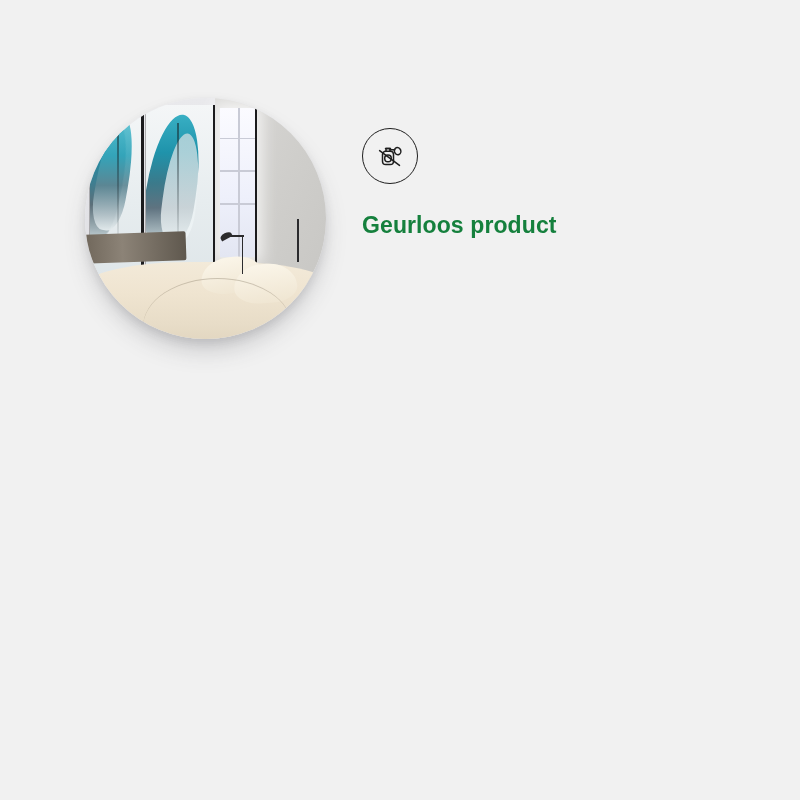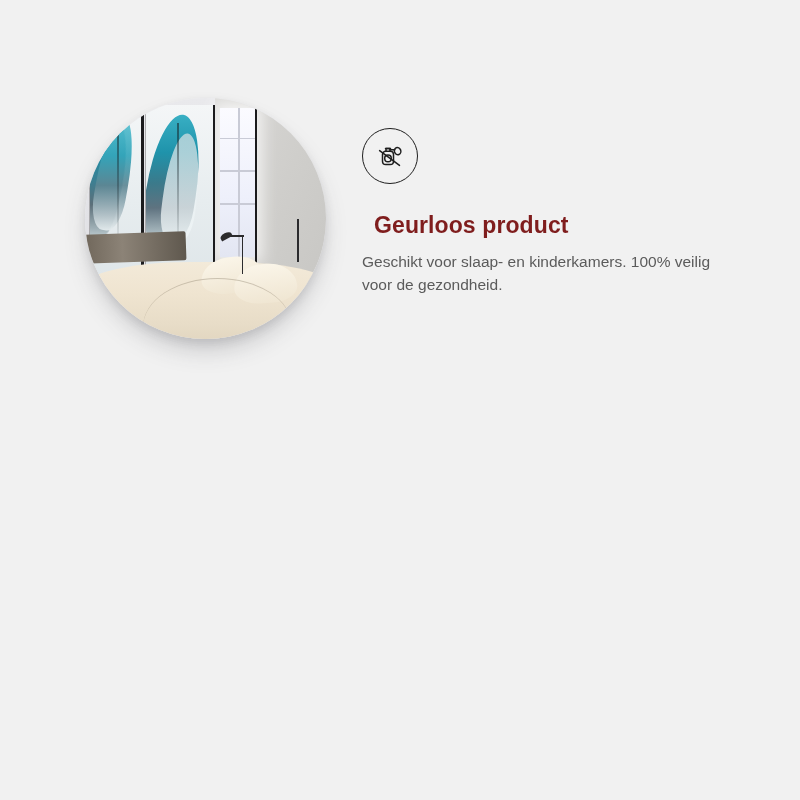--- a/index.html
+++ b/index.html
@@ -115,22 +115,22 @@
   .text-col{position:absolute;left:362px;}
   .text-1{top:128px;}
 
   .icon-circle{
     width:56px;height:56px;border-radius:50%;
     border:1.6px solid #1f1f1f;
     display:flex;align-items:center;justify-content:center;
     box-sizing:border-box;
   }
   .feat-title{
-    font-size:23px;font-weight:700;color:#7f1d1d;
-    letter-spacing:.1px;margin:12px;
+    font-size:23px;font-weight:700;color:#15803d;
+    letter-spacing:.1px;margin:0;
   }
   .title-1{margin-top:28px;}
   .feat-desc{
     font-size:15.5px;line-height:1.47;color:#5b5b5b;
     margin:6px 0 0 0;max-width:380px;
   }
 </style>
 </head>
 <body>
 
@@ -194,21 +194,20 @@
           <path d="M18 11.8 L23 11.8"></path>
 
           <ellipse cx="25.6" cy="13.1" rx="3.2" ry="3.6" transform="rotate(-22 25.6 13.1)"></ellipse>
 
           <circle cx="16" cy="20.4" r="3.3"></circle>
 
           <path d="M7.6 12.6 L27.5 27.4"></path>
         </svg>
       </div>
       <h2 class="feat-title title-1">Geurloos product</h2>
-      <p class="feat-desc">Geschikt voor slaap- en kinderkamers. 100% veilig voor de gezondheid.</p>
     </div>
   </section>
 
   <section class="feature feature-2">
 
     
 
     
   </section>
 

